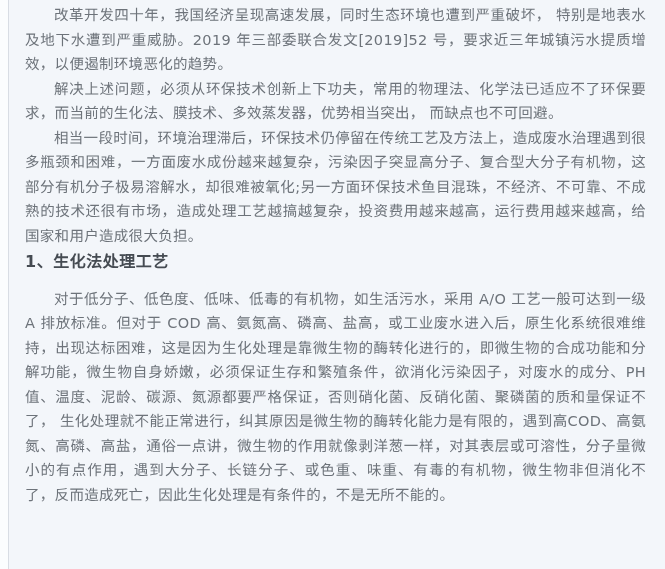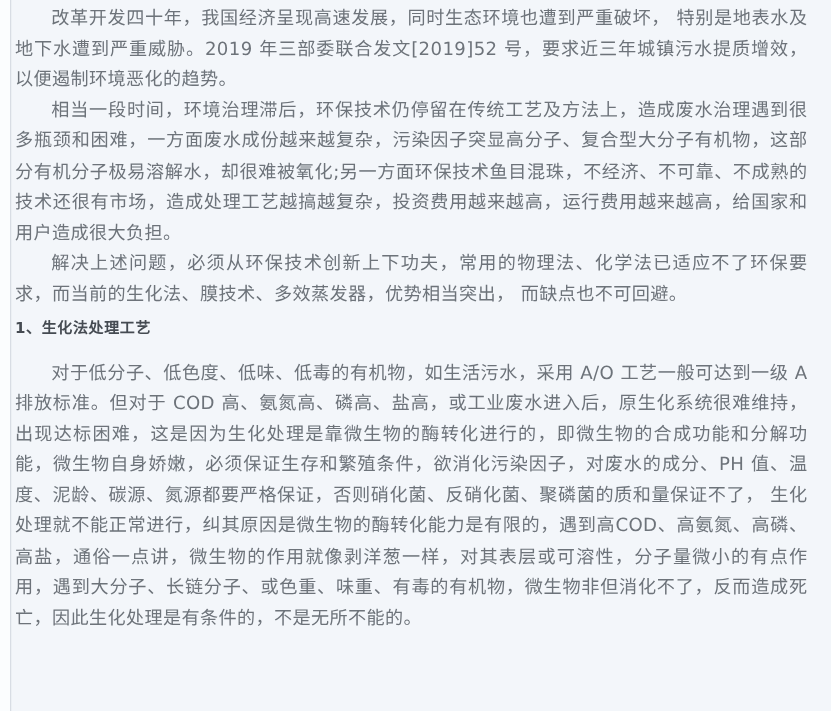--- a/index.html
+++ b/index.html
@@ -14,47 +14,47 @@
   body{
     width:665px;height:569px;overflow:hidden;
     background:var(--gutter);
     font-family:"DejaVu Sans","Liberation Sans",sans-serif;
   }
   .page{
     margin-left:8px;
     height:569px;
     background:var(--bg);
     border-left:1px solid var(--border);
-    padding:3px 19px 6px 3px;
+    padding:3px 19px 6px 16px;
   }
   .doc{
     color:var(--body-text);
     font-size:14.5px;
     line-height:24.5px;
     text-align:justify;
   }
   .doc p{
     margin:0;
     text-indent:2em;
     letter-spacing:0.3px;
   }
   .doc h3{
     margin:2px 0 12px 0;
-    font-size:12px;
+    font-size:16px;
     line-height:24.5px;
     font-weight:bold;
     color:var(--heading-text);
     text-indent:0;
     letter-spacing:0.5px;
   }
 </style>
 </head>
 <body>
 
 <div class="page">
   <div class="doc">
     <p>改革开发四十年，我国经济呈现高速发展，同时生态环境也遭到严重破坏， 特别是地表水及地下水遭到严重威胁。2019 年三部委联合发文[2019]52 号，要求近三年城镇污水提质增效，以便遏制环境恶化的趋势。</p>
+    <p>解决上述问题，必须从环保技术创新上下功夫，常用的物理法、化学法已适应不了环保要求，而当前的生化法、膜技术、多效蒸发器，优势相当突出， 而缺点也不可回避。</p>
     <p>相当一段时间，环境治理滞后，环保技术仍停留在传统工艺及方法上，造成废水治理遇到很多瓶颈和困难，一方面废水成份越来越复杂，污染因子突显高分子、复合型大分子有机物，这部分有机分子极易溶解水，却很难被氧化;另一方面环保技术鱼目混珠，不经济、不可靠、不成熟的技术还很有市场，造成处理工艺越搞越复杂，投资费用越来越高，运行费用越来越高，给国家和用户造成很大负担。</p>
-    <p>解决上述问题，必须从环保技术创新上下功夫，常用的物理法、化学法已适应不了环保要求，而当前的生化法、膜技术、多效蒸发器，优势相当突出， 而缺点也不可回避。</p>
     <h3>1、生化法处理工艺</h3>
     <p>对于低分子、低色度、低味、低毒的有机物，如生活污水，采用 A/O 工艺一般可达到一级 A 排放标准。但对于 COD 高、氨氮高、磷高、盐高，或工业废水进入后，原生化系统很难维持，出现达标困难，这是因为生化处理是靠微生物的酶转化进行的，即微生物的合成功能和分解功能，微生物自身娇嫩，必须保证生存和繁殖条件，欲消化污染因子，对废水的成分、PH 值、温度、泥龄、碳源、氮源都要严格保证，否则硝化菌、反硝化菌、聚磷菌的质和量保证不了， 生化处理就不能正常进行，纠其原因是微生物的酶转化能力是有限的，遇到高COD、高氨氮、高磷、高盐，通俗一点讲，微生物的作用就像剥洋葱一样，对其表层或可溶性，分子量微小的有点作用，遇到大分子、长链分子、或色重、味重、有毒的有机物，微生物非但消化不了，反而造成死亡，因此生化处理是有条件的，不是无所不能的。</p>
   </div>
 </div>
 
 </body></html>

